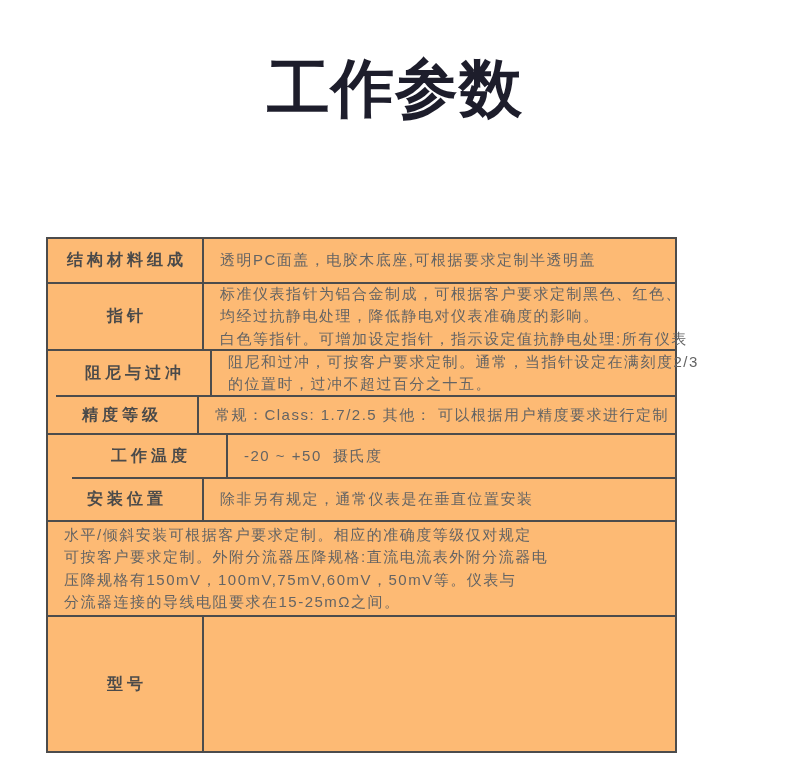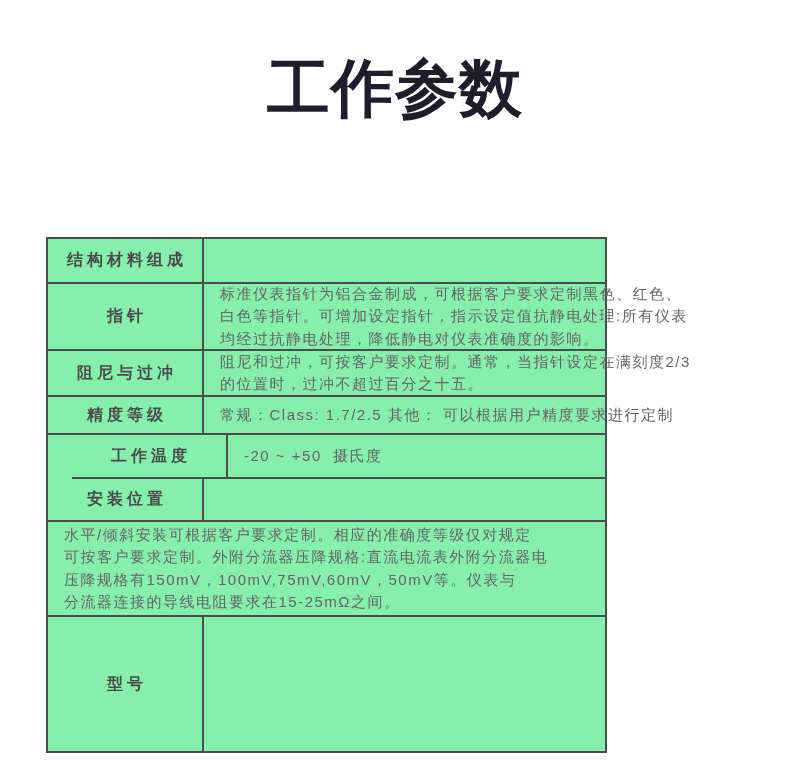--- a/index.html
+++ b/index.html
@@ -22,35 +22,35 @@
     font-size: 63px;
     line-height: 72px;
     font-weight: 900;
     letter-spacing: 1px;
     color: #1d1d2b;
   }
   .spec-table {
     position: absolute;
     left: 46px;
     top: 185px;
-    width: 561px;
+    width: 631px;
     box-sizing: border-box;
     border: 2px solid #4c4c4c;
-    background: #86efac;
+    background: #fdba74;
   }
   .row {
     display: flex;
     box-sizing: border-box;
     border-bottom: 2px solid #4c4c4c;
   }
   .row:last-child { border-bottom: none; }
   .row:nth-child(1) { height: 45px; }
   .row:nth-child(2) { height: 67px; }
-  .row:nth-child(3) { height: 46px; }
-  .row:nth-child(4) { height: 38px; }
+  .row:nth-child(3) { height: 46px; margin-left: 8px; }
+  .row:nth-child(4) { height: 38px; justify-content: flex-end; }
   .row:nth-child(5) { height: 44px; margin-left: 24px; }
   .row:nth-child(6) { height: 43px; }
   .row:nth-child(7) { height: 95px; }
   .row:nth-child(8) { height: 134px; }
   .cell { box-sizing: border-box; }
   .cell.label {
     flex: 0 0 156px;
     width: 156px;
     border-right: 2px solid #4c4c4c;
     display: flex;
@@ -81,28 +81,31 @@
 </style>
 </head>
 <body>
 
 <div class="page">
   <h1 class="page-title">工作参数</h1>
 
   <section class="spec-table" id="spec-table">
   <div class="row">
     <div class="cell label">结构材料组成</div>
+    <div class="cell value">
+          <div class="line">透明PC面盖，电胶木底座,可根据要求定制半透明盖</div>
+        </div>
   </div>
 
   <div class="row">
     <div class="cell label">指针</div>
     <div class="cell value">
           <div class="line">标准仪表指针为铝合金制成，可根据客户要求定制黑色、红色、</div>
+          <div class="line">均经过抗静电处理，降低静电对仪表准确度的影响。</div>
           <div class="line">白色等指针。可增加设定指针，指示设定值抗静电处理:所有仪表</div>
-          <div class="line">均经过抗静电处理，降低静电对仪表准确度的影响。</div>
         </div>
   </div>
 
   <div class="row">
     <div class="cell label">阻尼与过冲</div>
     <div class="cell value">
           <div class="line">阻尼和过冲，可按客户要求定制。通常，当指针设定在满刻度2/3</div>
           <div class="line">的位置时，过冲不超过百分之十五。</div>
         </div>
   </div>
@@ -116,20 +119,23 @@
 
   <div class="row">
     <div class="cell label">工作温度</div>
     <div class="cell value">
           <div class="line">-20 ~ +50  摄氏度</div>
         </div>
   </div>
 
   <div class="row">
     <div class="cell label">安装位置</div>
+    <div class="cell value">
+          <div class="line">除非另有规定，通常仪表是在垂直位置安装</div>
+        </div>
   </div>
 
   <div class="row">
     <div class="cell value">
           <div class="line">水平/倾斜安装可根据客户要求定制。相应的准确度等级仅对规定</div>
           <div class="line">可按客户要求定制。外附分流器压降规格:直流电流表外附分流器电</div>
           <div class="line">压降规格有150mV，100mV,75mV,60mV，50mV等。仪表与</div>
           <div class="line">分流器连接的导线电阻要求在15-25mΩ之间。</div>
         </div>
   </div>

